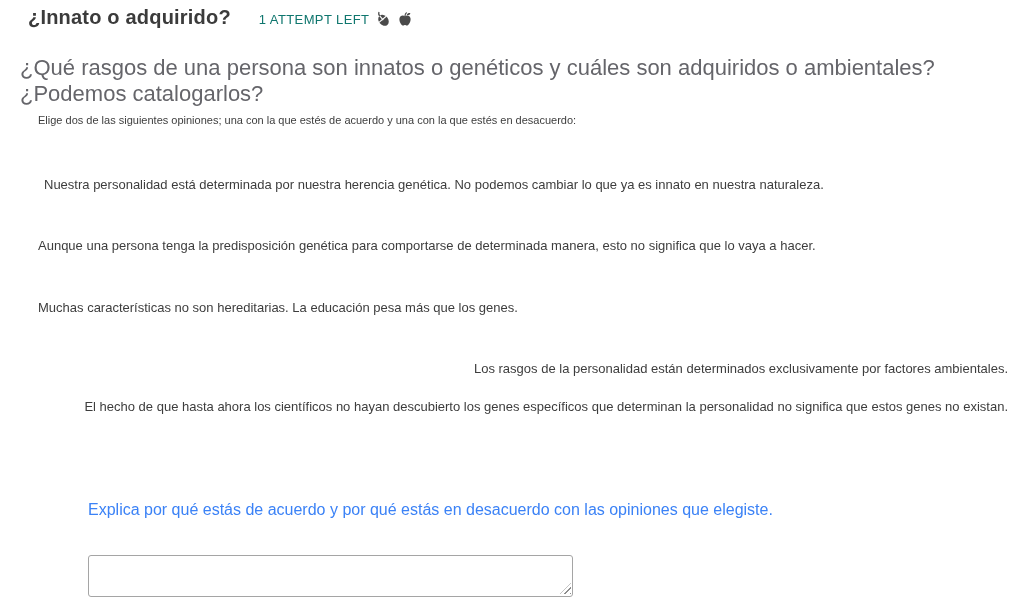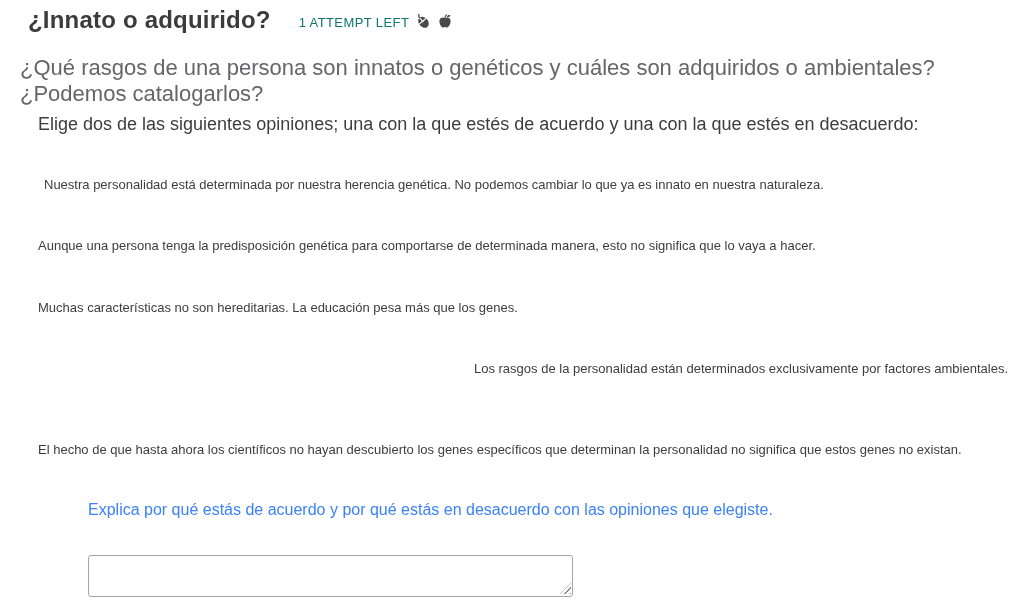--- a/index.html
+++ b/index.html
@@ -14,21 +14,21 @@
   }
   .header-row {
     position: absolute;
     left: 28px;
     top: 6px;
     display: flex;
     align-items: center;
     white-space: nowrap;
   }
   .title {
-    font-size: 24px;
+    font-size: 20px;
     font-weight: 700;
     color: #3b3b3b;
     letter-spacing: 0.2px;
   }
   .attempts {
     margin-left: 28px;
     font-size: 13px;
     color: #0f766e;
     letter-spacing: 0.4px;
     position: relative;
@@ -49,36 +49,36 @@
     width: 998px;
     font-size: 22px;
     font-weight: 400;
     color: #65656a;
   }
   .instruction {
     position: absolute;
     left: 38px;
     top: 114px;
     width: 960px;
-    font-size: 18px;
+    font-size: 11px;
     color: #3d3d3d;
   }
   .opinion {
     position: absolute;
     left: 38px;
     width: 970px;
     font-size: 13px;
     color: #3d3d3d;
     cursor: pointer;
   }
   .op-1 { top: 177px; margin-left: 6px; }
   .op-2 { top: 238px; }
   .op-3 { top: 300px; }
   .op-4 { top: 361px; text-align: right; }
-  .op-5 { top: 442px; }
+  .op-5 { top: 399px; text-align: right; }
   .prompt {
     position: absolute;
     left: 88px;
     top: 501px;
     width: 900px;
     font-size: 16px;
     color: #3b82f6;
   }
   .answer-box {
     position: absolute;

